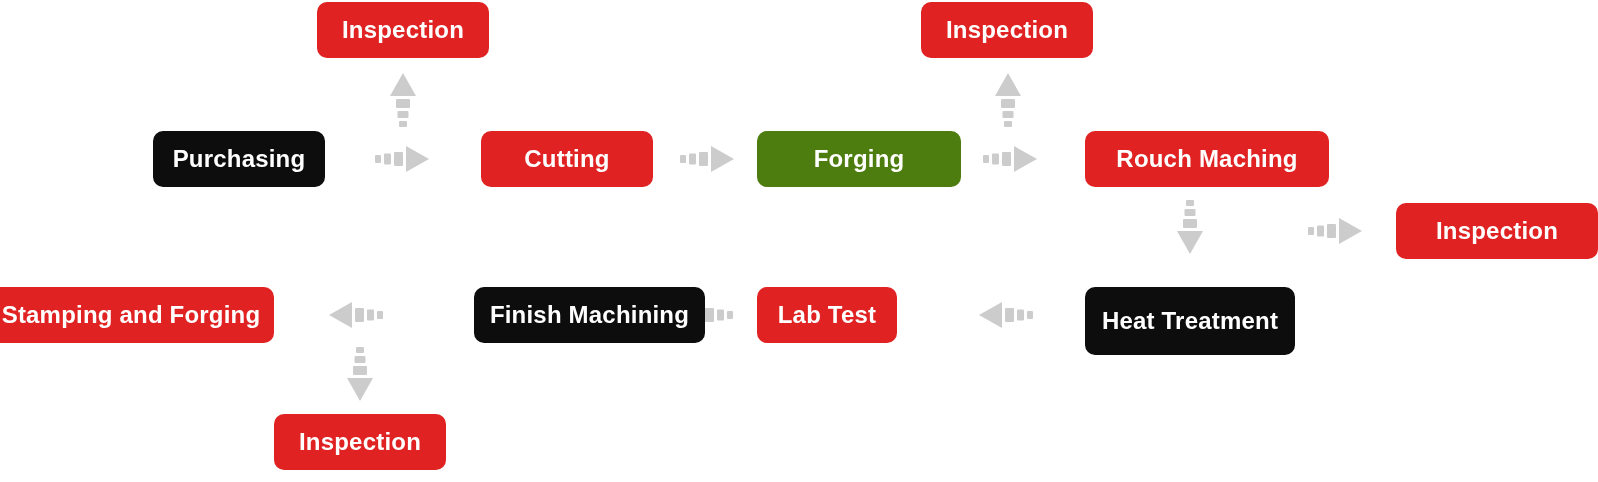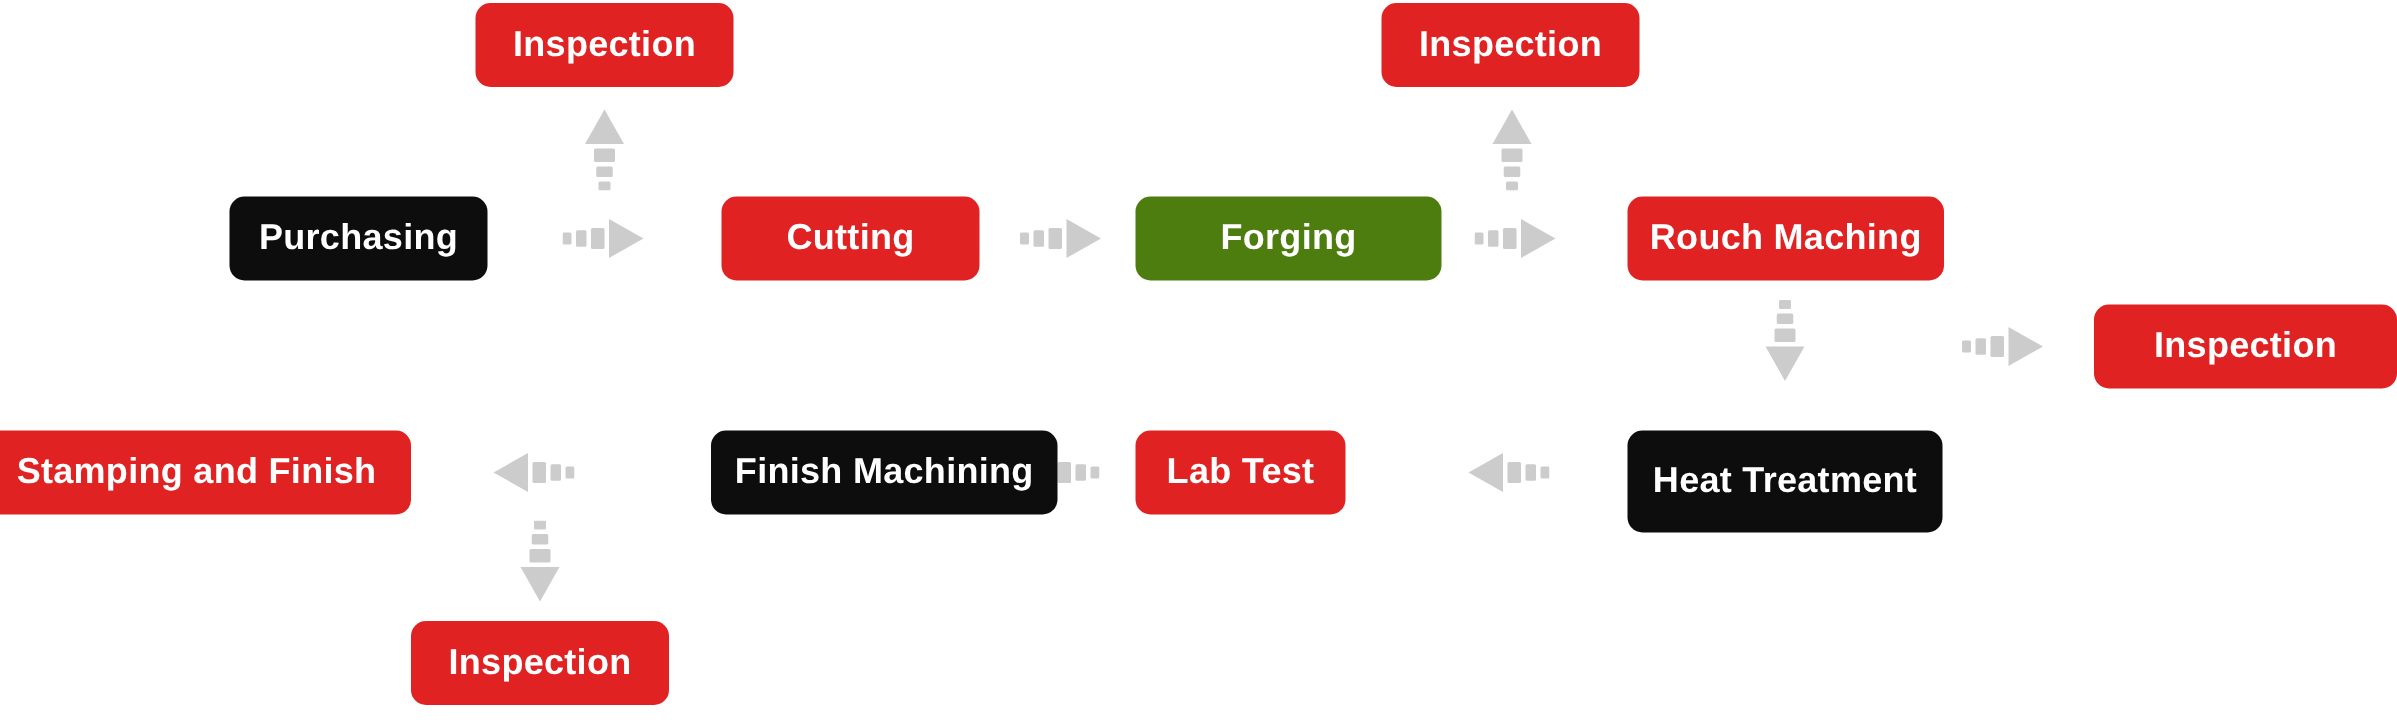--- a/index.html
+++ b/index.html
@@ -162,28 +162,28 @@
     </div>
     <div class="node black" style="left: 153px; top: 131px; width: 172px; height: 56px; background: rgb(13, 13, 13);">
       <span class="node-label">Purchasing</span>
     </div>
     <div class="node red" style="left: 481px; top: 131px; width: 172px; height: 56px; background: rgb(224, 34, 34);">
       <span class="node-label">Cutting</span>
     </div>
     <div class="node black" style="left: 757px; top: 131px; width: 204px; height: 56px; background: #4d7c0f;">
       <span class="node-label">Forging</span>
     </div>
-    <div class="node red" style="left: 1085px; top: 131px; width: 211px; height: 56px; background: rgb(224, 34, 34);">
+    <div class="node red" style="left: 1085px; top: 131px; width: 244px; height: 56px; background: rgb(224, 34, 34);">
       <span class="node-label">Rouch Maching</span>
     </div>
     <div class="node red" style="left: 1396px; top: 203px; width: 202px; height: 56px; background: rgb(224, 34, 34);">
       <span class="node-label">Inspection</span>
     </div>
     <div class="node red" style="left: -12px; top: 287px; width: 286px; height: 56px; background: rgb(224, 34, 34);">
-      <span class="node-label">Stamping and Finish</span>
+      <span class="node-label">Stamping and Forging</span>
     </div>
     <div class="node black" style="left: 430px; top: 287px; width: 231px; height: 56px; background: rgb(13, 13, 13); margin-left: 44px;">
       <span class="node-label">Finish Machining</span>
     </div>
     <div class="node red" style="left: 757px; top: 287px; width: 140px; height: 56px; background: rgb(224, 34, 34);">
       <span class="node-label">Lab Test</span>
     </div>
     <div class="node black" style="left: 1085px; top: 287px; width: 210px; height: 68px; background: rgb(13, 13, 13);">
       <span class="node-label">Heat Treatment</span>
     </div>

